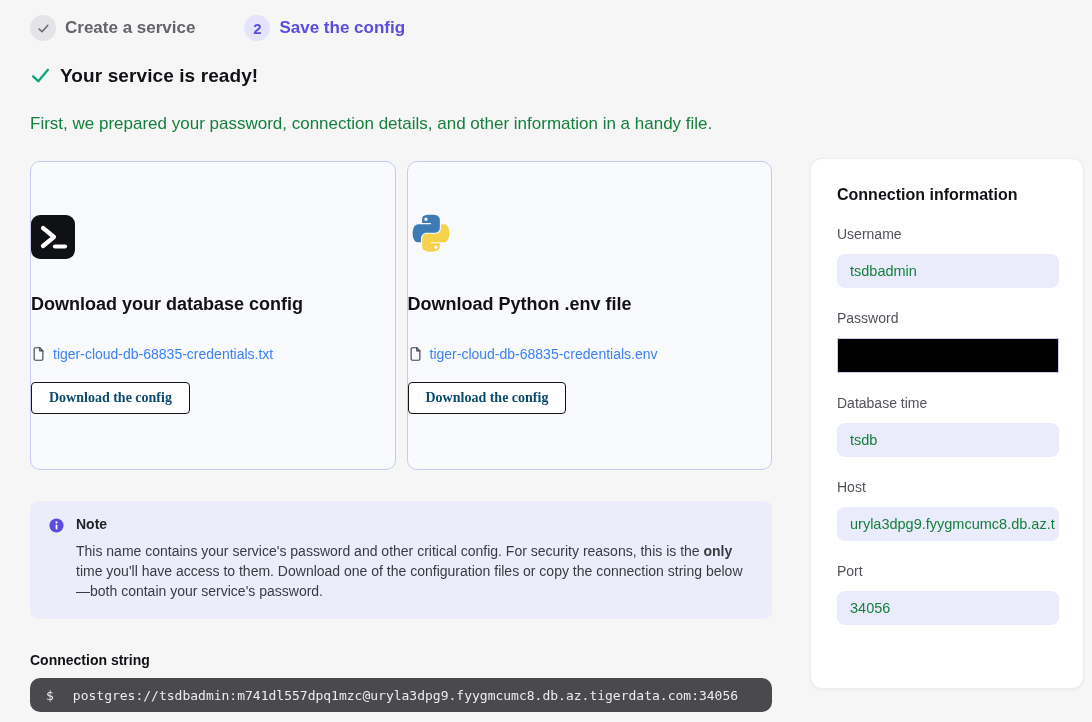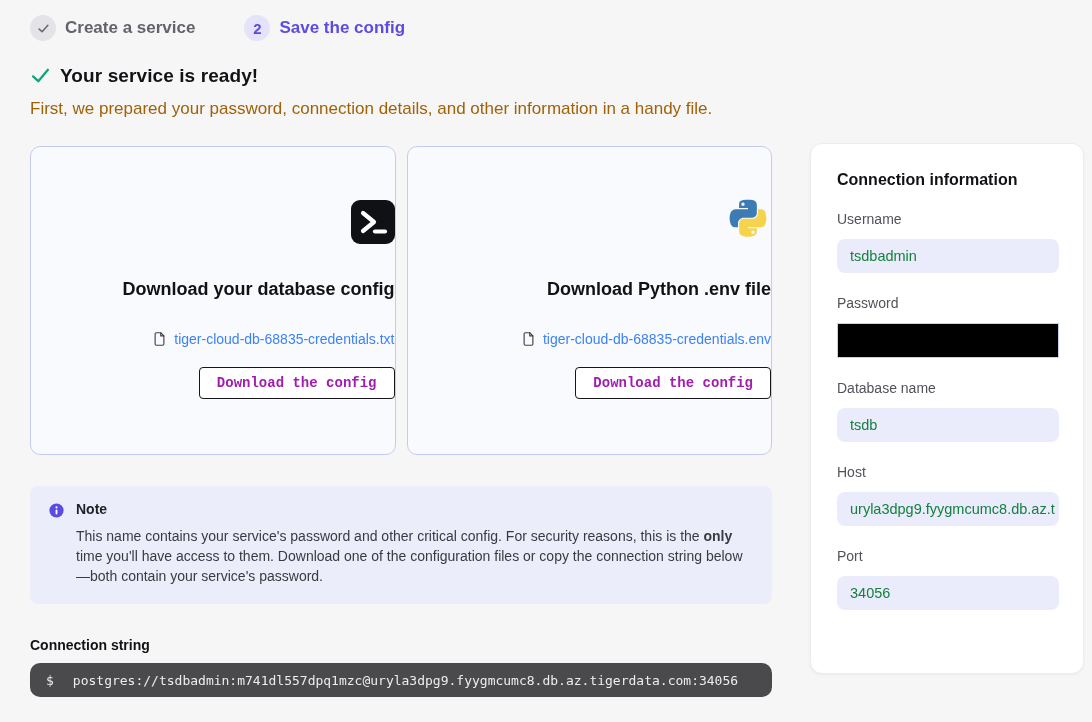--- a/index.html
+++ b/index.html
@@ -23,40 +23,40 @@
   .step-circle.current { background:#e4e3fb; color:#5b4be0; font-weight:bold; font-size:15px; }
   .step-label { font-size:17px; font-weight:bold; }
   .step-label.done { color:#63636b; }
   .step-label.current { color:#5b4be0; }
 
   
   .ready-row { display:flex; align-items:flex-start; gap:9px; margin:23px 0 0 0; }
   .ready-title { font-size:19px; font-weight:bold; color:#121216; letter-spacing:0.1px; }
 
   
-  .intro { margin-top:12px; font-size:17px; color:#a16207; }
+  .intro { margin-top:27px; font-size:17px; color:#15803d; }
 
   
   .content { display:flex; margin-top:27px; align-items:flex-start; }
   .left-col { width:742px; }
 
   
   .cards-row { display:flex; gap:11px; height:309px; }
   .card {
     flex:1; background:#f9fafe; border:1px solid #c5cbf0; border-radius:10px;
-    display:flex; flex-direction:column; align-items:flex-end; justify-content:center;
+    display:flex; flex-direction:column; align-items:flex-start; justify-content:center;
     padding-bottom:4px;
   }
   .card-icon { height:46px; display:flex; align-items:center; justify-content:center; }
   .card-title { margin-top:34px; font-size:18px; font-weight:bold; color:#121216; }
   .file-row { margin-top:31px; display:flex; align-items:center; gap:7px; font-size:14px; color:#3b82f6; }
   .dl-btn {
     margin-top:20px; background:#ffffff; border:1.5px solid #16161a; border-radius:4px;
-    padding:7px 17px; font-size:14px; font-weight:bold; color:#a21caf; cursor:pointer;
-    font-family:Liberation Mono, monospace;
+    padding:7px 17px; font-size:14px; font-weight:bold; color:#0c4a6e; cursor:pointer;
+    font-family:Liberation Serif, serif;
   }
 
   
   .note {
     margin-top:31px; width:742px; background:#ebedfa; border-radius:8px;
     padding:15px 28px 18px 18px; display:flex; gap:11px;
   }
   .note-icon { flex:0 0 auto; margin-top:1px; }
   .note-title { font-size:14px; font-weight:bold; color:#1f1f24; }
   .note-body { margin-top:9px; font-size:14px; color:#3a3a41; line-height:20px; max-width:676px; }
@@ -191,21 +191,21 @@
 
     </div>
 
     <div class="panel">
       <div class="panel-title">Connection information</div>
       <div id="fields-container">
           <div class="field-label">Username</div>
           <div class="field-value">tsdbadmin</div>
           <div class="field-label">Password</div>
           <div class="field-value redacted"></div>
-          <div class="field-label">Database name</div>
+          <div class="field-label">Database time</div>
           <div class="field-value">tsdb</div>
           <div class="field-label">Host</div>
           <div class="field-value">uryla3dpg9.fyygmcumc8.db.az.t</div>
           <div class="field-label">Port</div>
           <div class="field-value">34056</div>
         </div>
     </div>
 
   </div>
 </div>

